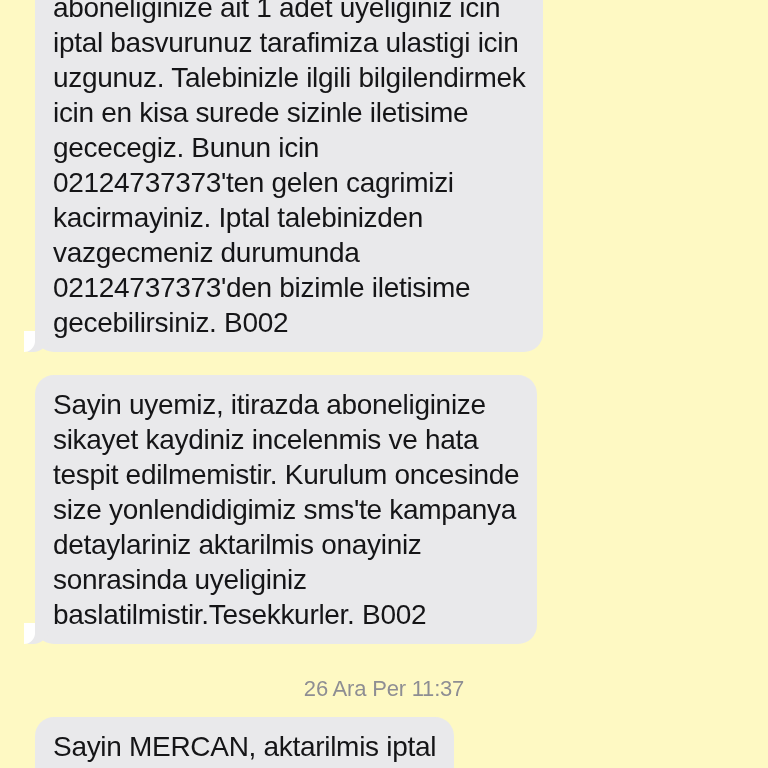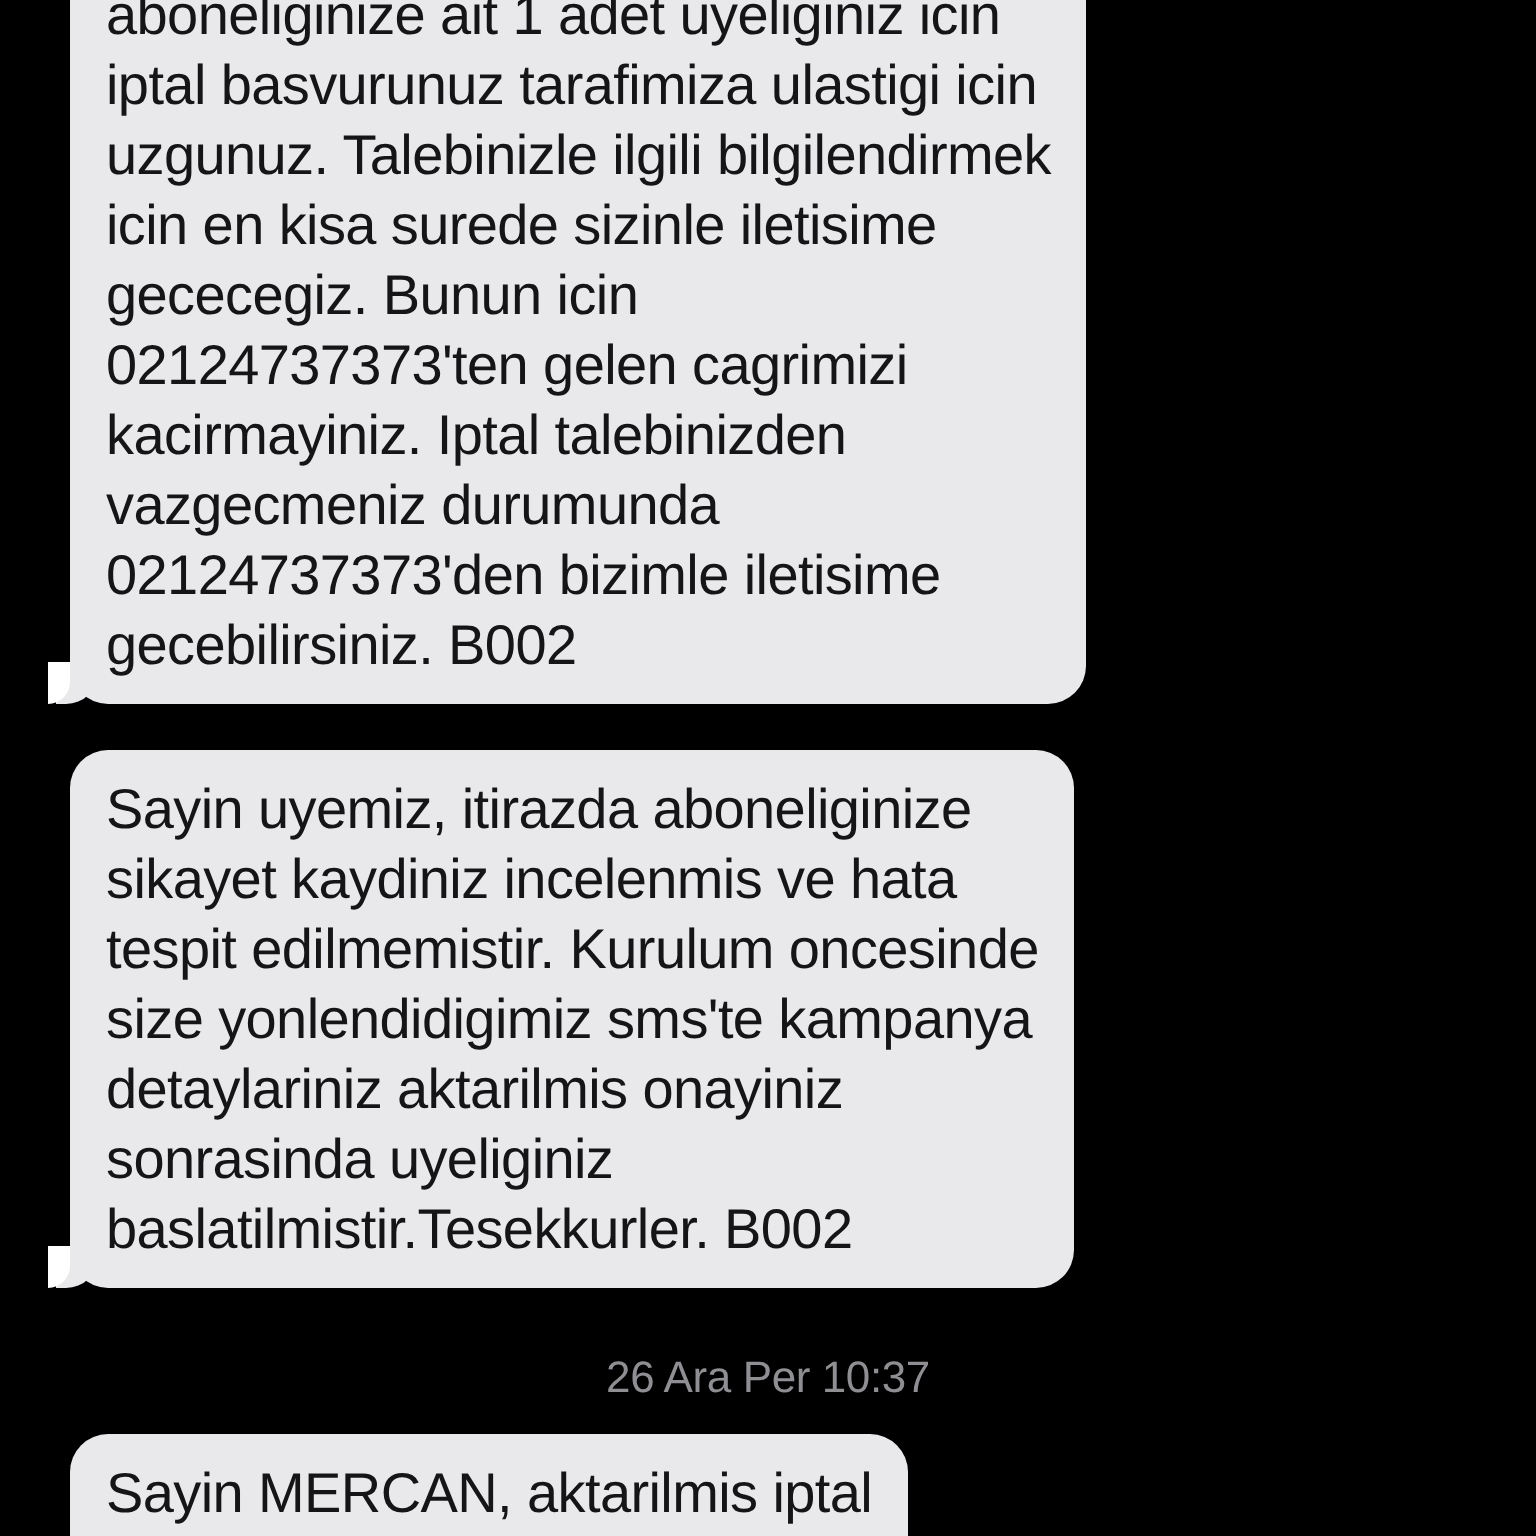--- a/index.html
+++ b/index.html
@@ -10,21 +10,21 @@
   body {
     width: 768px;
     height: 768px;
     overflow: hidden;
     font-family: "Liberation Sans", sans-serif;
   }
   .screen {
     position: relative;
     width: 768px;
     height: 768px;
-    background: #000000;
+    background: #fef9c3;
     overflow: hidden;
   }
   .bubble {
     position: absolute;
     left: 35px;
     width: max-content;
     max-width: 660px;
     background: #e9e9eb;
     border-radius: 19px;
     padding: 12px 18px;
@@ -96,19 +96,19 @@
   <div class="bubble tail bubble-2">
     <div class="msg-text">Sayin uyemiz, itirazda aboneliginize
 sikayet kaydiniz incelenmis ve hata
 tespit edilmemistir. Kurulum oncesinde
 size yonlendidigimiz sms'te kampanya
 detaylariniz aktarilmis onayiniz
 sonrasinda uyeliginiz
 baslatilmistir.Tesekkurler. B002</div>
   </div>
 
-  <div class="timestamp">26 Ara Per 10:37</div>
+  <div class="timestamp">26 Ara Per 11:37</div>
 
   <div class="bubble bubble-3">
     <div class="msg-text">Sayin MERCAN, aktarilmis iptal</div>
   </div>
 
 </div>
 
 </body></html>

